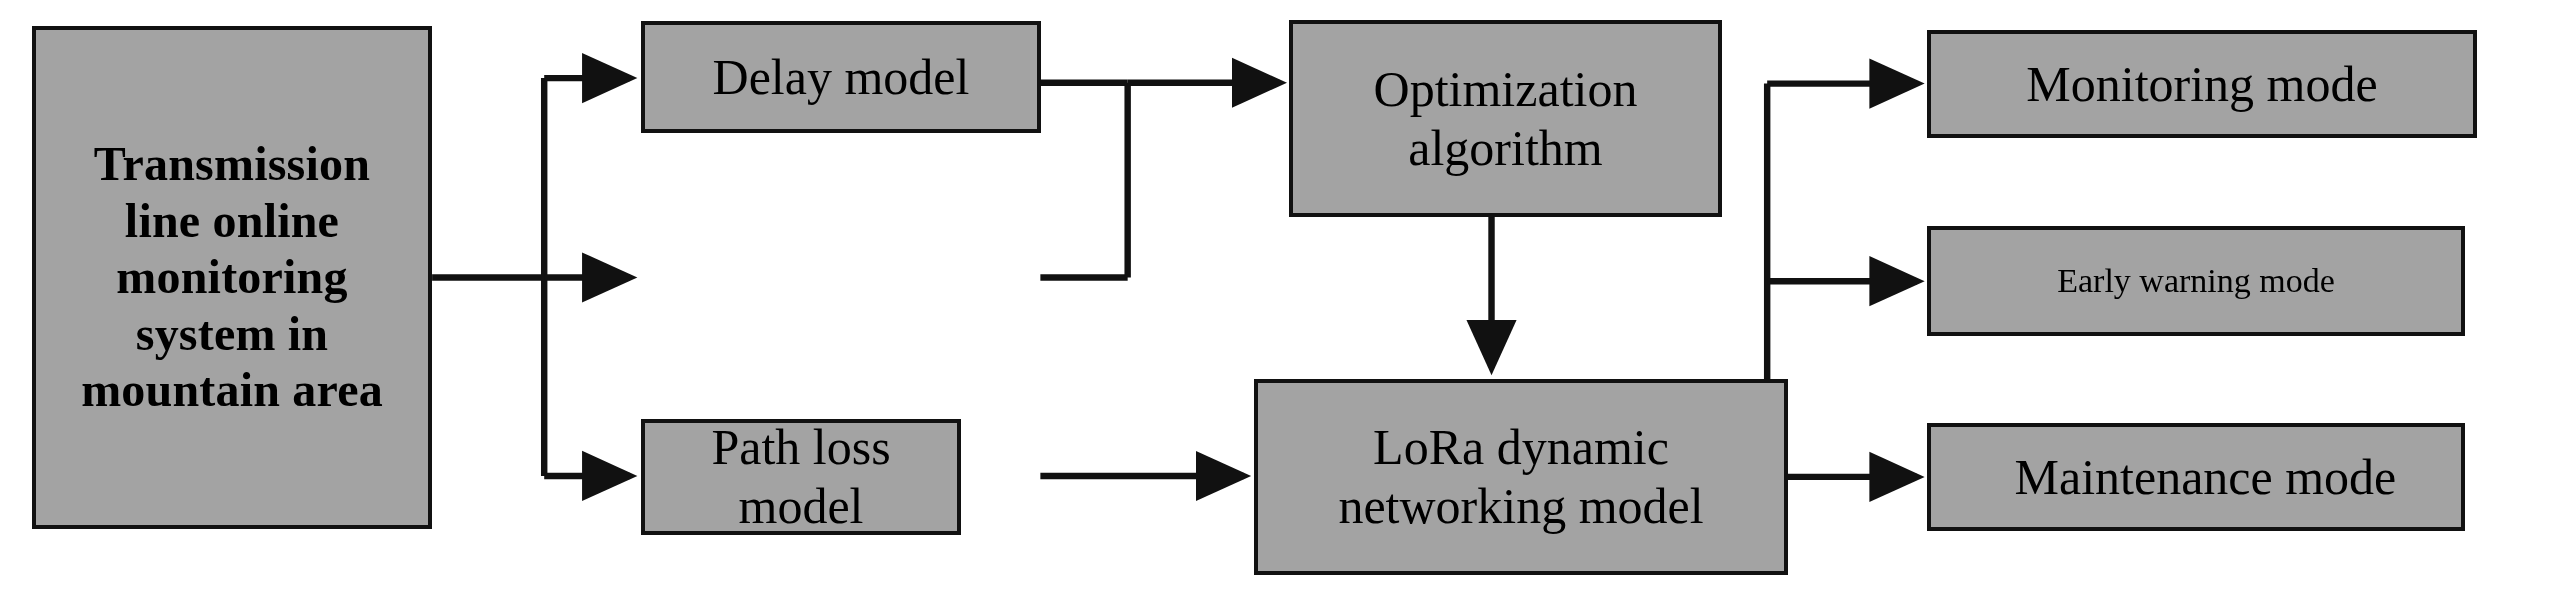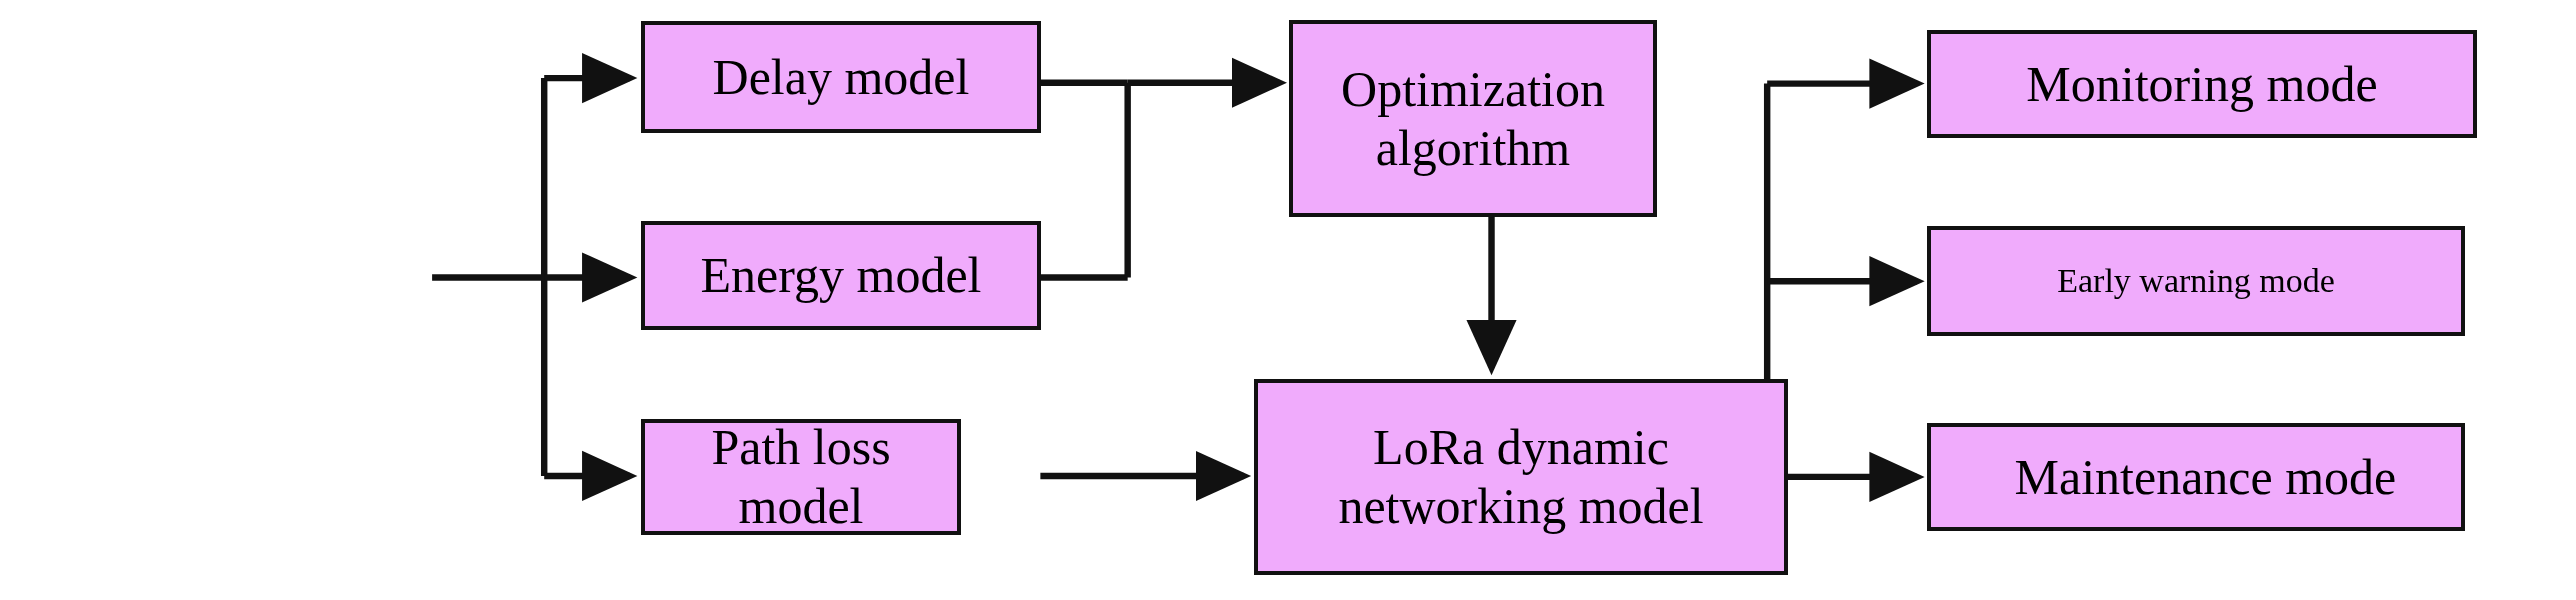--- a/index.html
+++ b/index.html
@@ -9,35 +9,35 @@
     height:600px;
     background:#ffffff;
     overflow:hidden;
     font-family:"Liberation Serif","DejaVu Serif",serif;
   }
   #wires{position:absolute;left:0;top:0;width:2576px;height:600px;}
   .node{
     position:absolute;
     box-sizing:border-box;
     border:4.6px solid #111111;
-    background:#f0abfc;
+    background:#a3a3a3;
     display:flex;
     align-items:center;
     justify-content:center;
     text-align:center;
     color:#000000;
     line-height:1.18;
     padding:3.7px 9.2px;
   }
   .node .label{display:block;white-space:pre-line;}
   .n-root{left:32px;  top:26px;  width:400px; height:503px; font-size:48px; font-weight:700; letter-spacing:0.2px;}
   .n-delay{left:641px; top:21px;  width:400px; height:112px; font-size:50px;}
   .n-energy{left:641px;top:221px; width:400px; height:109px; font-size:50px;}
   .n-path{left:641px;  top:419px; width:320px; height:116px; font-size:50px;}
-  .n-opt{left:1289px;  top:20px;  width:368px; height:197px; font-size:50px;}
+  .n-opt{left:1289px;  top:20px;  width:433px; height:197px; font-size:50px;}
   .n-lora{left:1254px; top:379px; width:534px; height:196px; font-size:50px;}
   .n-mon{left:1927px;  top:30px;  width:550px; height:108px; font-size:50px;}
   .n-warn{left:1927px; top:226px; width:538px; height:110px; font-size:34px;}
   .n-maint{left:1927px;top:423px; width:538px; height:108px; font-size:50px;padding-left:28px;}
 </style>
 </head>
 <body>
 
 <div id="stage">
 
@@ -70,28 +70,32 @@
 
       <path d="M1888,519 L1923,519"></path>
       <path d="M1923,91 L1923,519"></path>
 
       <path d="M1923,91 L2086,91" marker-end="url(#ah)"></path>
       <path d="M1923,306 L2086,306" marker-end="url(#ah)"></path>
       <path d="M1923,519 L2086,519" marker-end="url(#ah)"></path>
     </g>
   </svg>
 
+  <div class="node n-root">
+    <span class="label">Transmission
+line online
+monitoring
+system in
+mountain area</span>
+  </div>
 
   <div class="node n-delay">
     <span class="label">Delay model</span>
   </div>
 
-  <div class="node n-energy">
-    <span class="label">Energy model</span>
-  </div>
 
   <div class="node n-path">
     <span class="label">Path loss model</span>
   </div>
 
   <div class="node n-opt">
     <span class="label">Optimization
 algorithm</span>
   </div>
 

